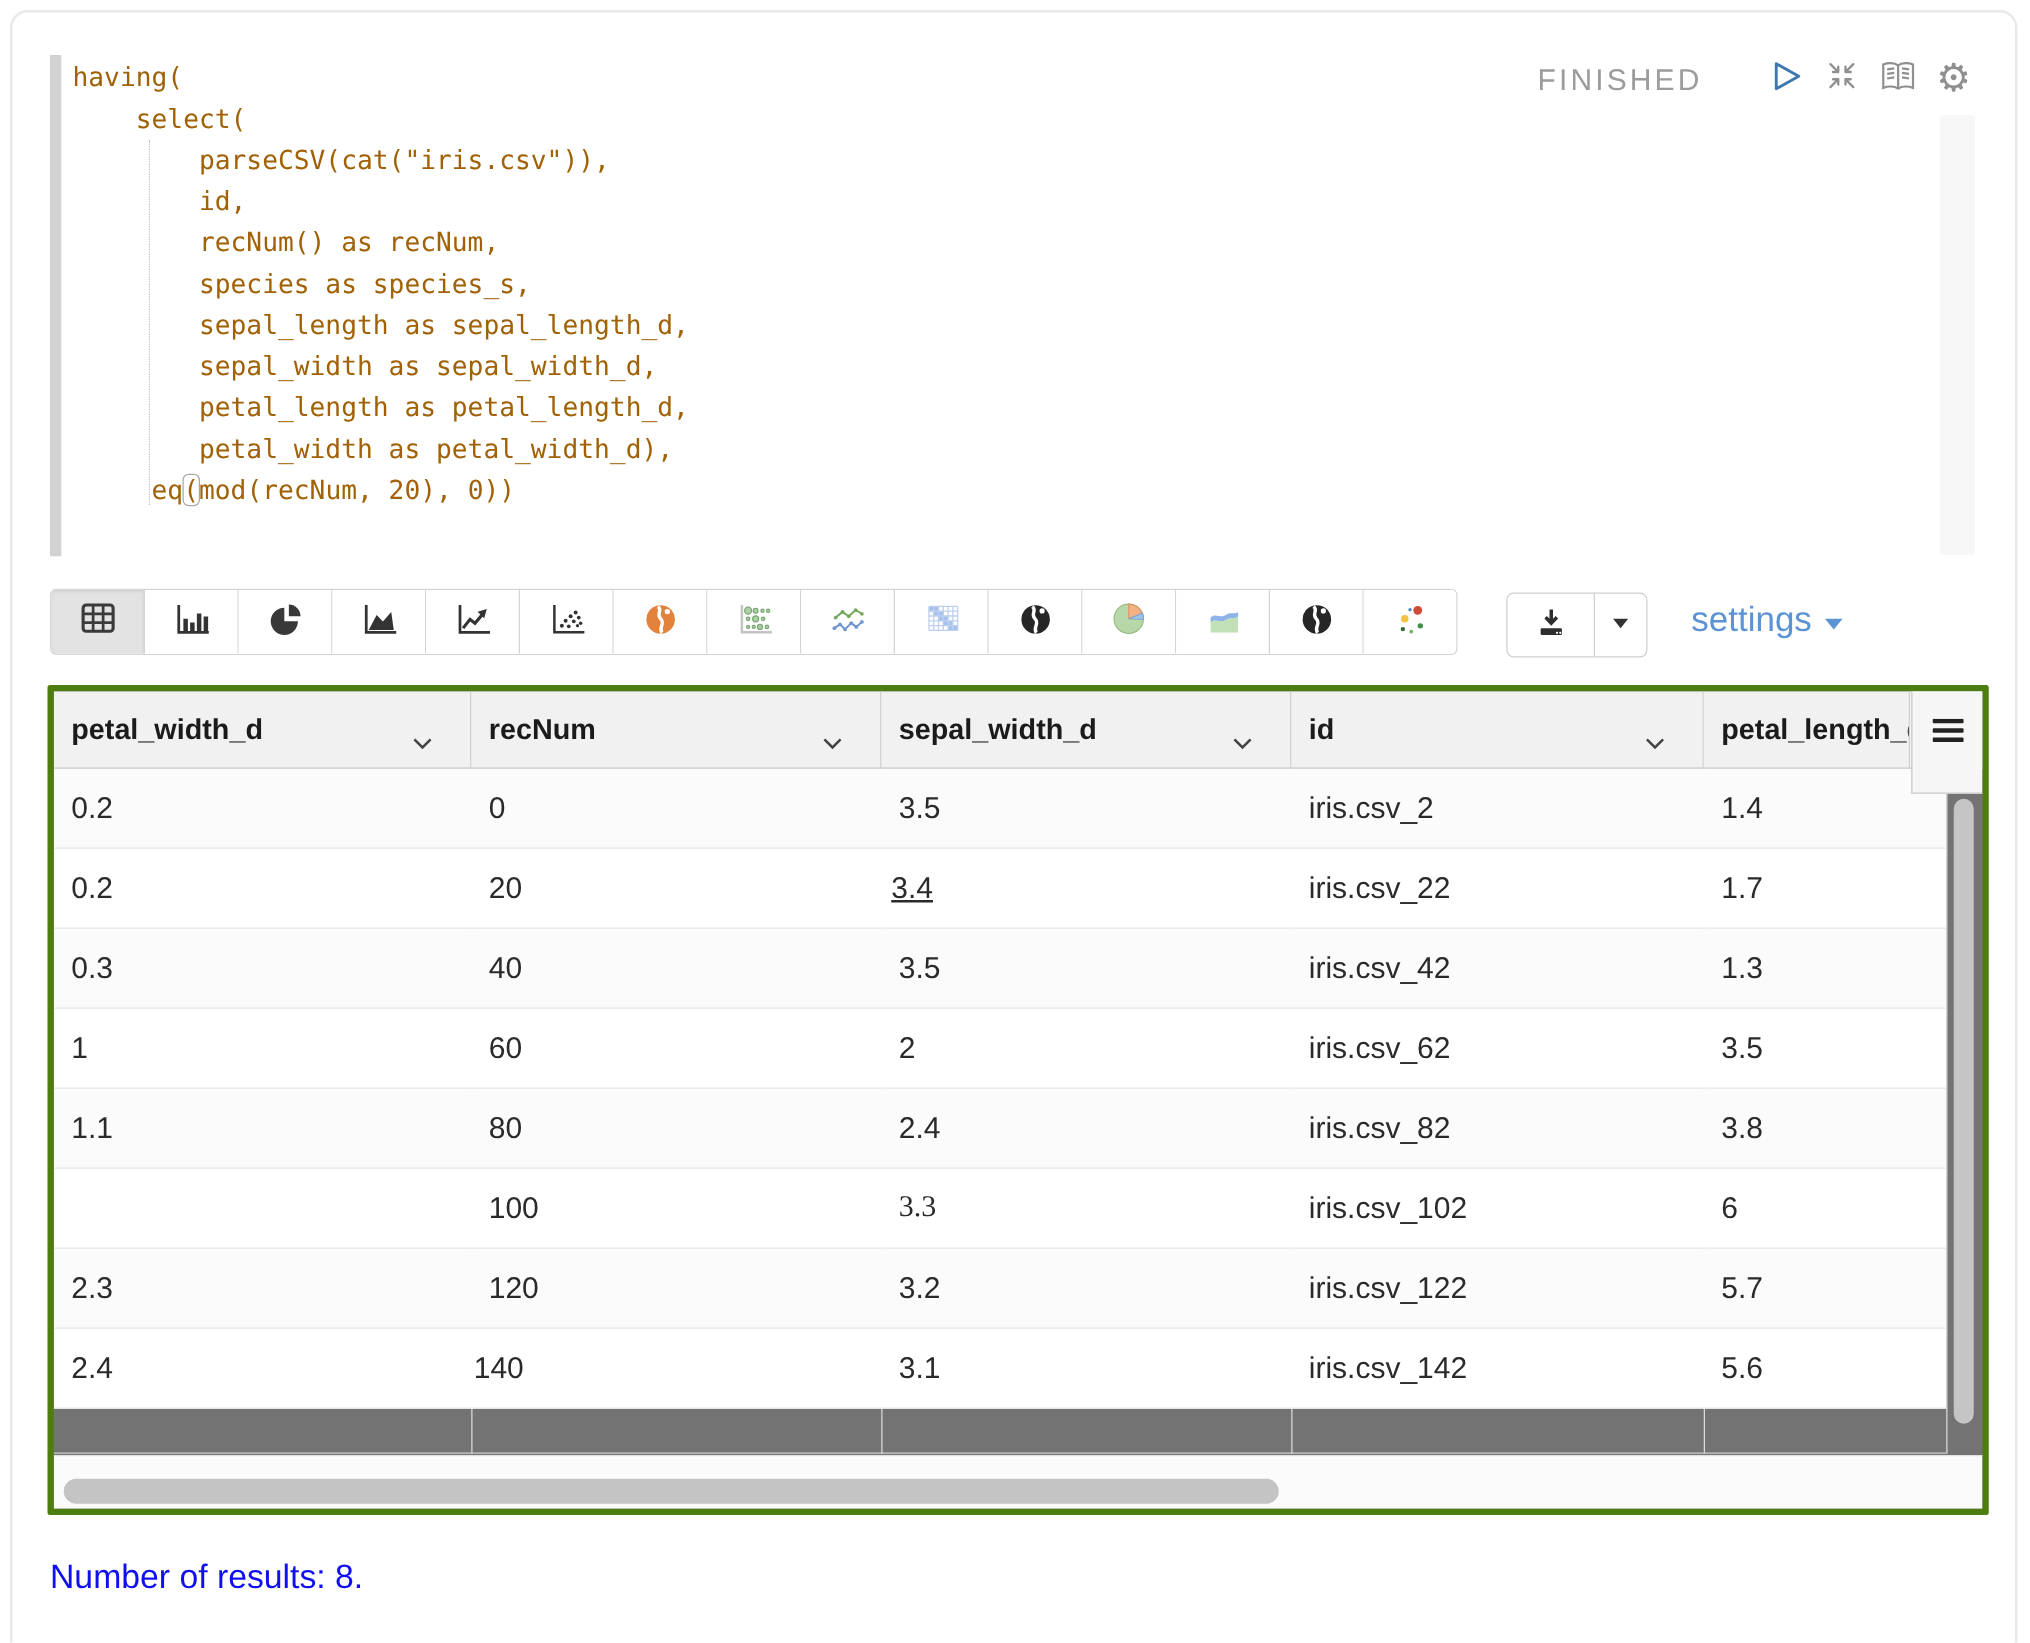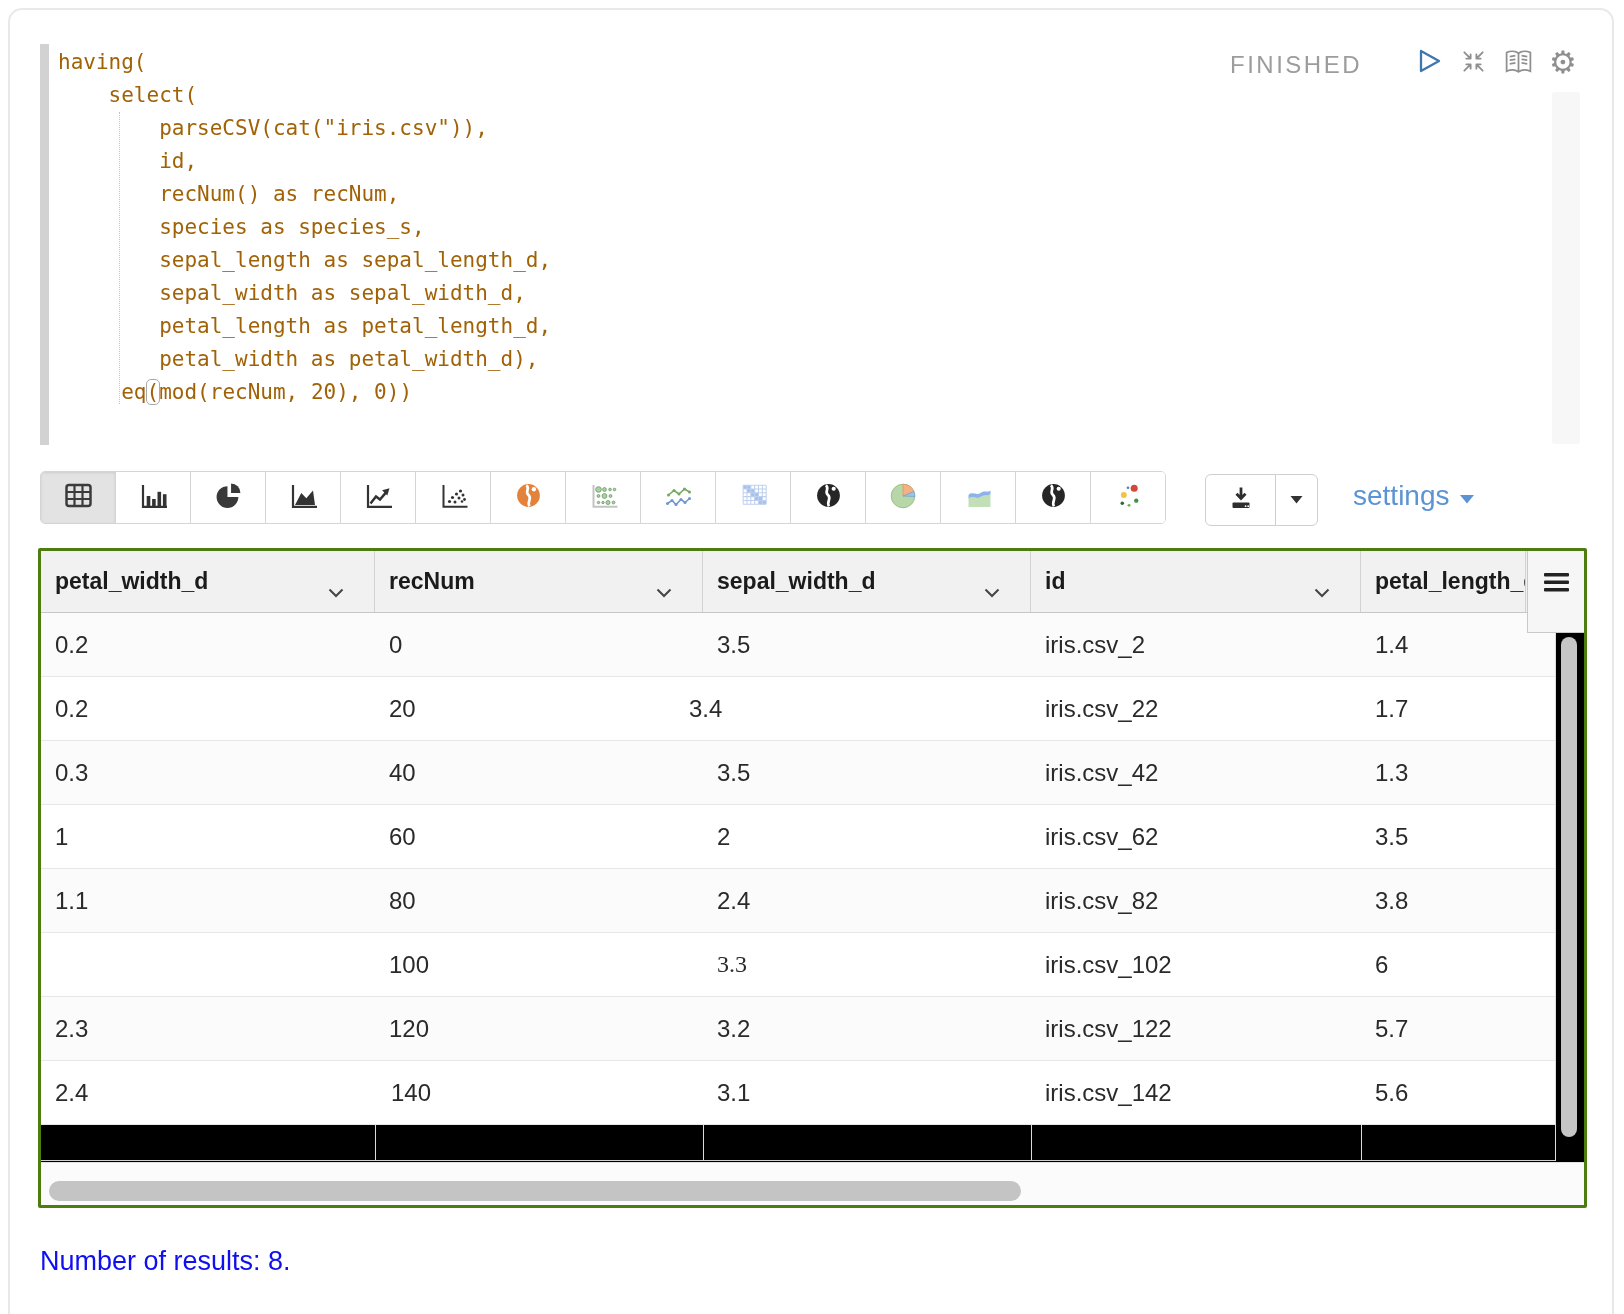--- a/index.html
+++ b/index.html
@@ -29,22 +29,22 @@
   .chart-btn:last-child{border-right:none;}
   .chart-btn.selected{background:#e3e3e3;box-shadow:inset 0 1px 3px rgba(0,0,0,.10);}
   .dl-group{position:absolute;left:1205px;top:474px;height:50px;display:flex;border:1px solid #cfcfcf;
             border-radius:6px;overflow:hidden;background:#fff;}
   .dl-main{width:69px;display:flex;align-items:center;justify-content:center;border-right:1px solid #cfcfcf;cursor:pointer;}
   .dl-caret{width:41px;display:flex;align-items:center;justify-content:center;cursor:pointer;}
   .settings-link{position:absolute;left:1353px;top:480px;display:flex;align-items:center;gap:9px;
                  font-size:28px;color:#5b93d4;cursor:pointer;}
 
   
-  .tbl{position:absolute;left:38px;top:548px;width:1543px;height:654px;border:3px solid #4d7c0f;
-       border-radius:2px;background:#000000;overflow:hidden;box-sizing:content-box;}
+  .tbl{position:absolute;left:38px;top:548px;width:1543px;height:654px;border:5px solid #4d7c0f;
+       border-radius:2px;background:#737373;overflow:hidden;box-sizing:content-box;}
   .thead{position:absolute;left:0;top:0;width:100%;height:62px;background:#f1f1f1;border-bottom:1px solid #c6c6c6;box-sizing:border-box;}
   .th{position:absolute;top:0;height:61px;display:flex;align-items:center;padding-left:14px;
       box-sizing:border-box;font-weight:bold;font-size:23px;color:#1b1b1b;border-right:1px solid #d2d2d2;
       overflow:hidden;white-space:nowrap;cursor:pointer;}
   .th .chev{position:absolute;right:30px;top:26px;}
   .vline{position:absolute;top:62px;bottom:44px;width:1px;background:#dcdcdc;}
   .tr{position:absolute;left:0;width:1514px;height:64px;border-bottom:1px solid #e7e7e7;box-sizing:border-box;background:#fff;}
   .tr.odd{background:#fbfbfb;}
   .td{position:absolute;top:0;height:63px;display:flex;align-items:center;padding-left:14px;
       box-sizing:border-box;font-size:24px;color:#2a2a2a;overflow:hidden;white-space:nowrap;}
@@ -317,21 +317,21 @@
       <div class="tr odd" style="top: 62px;">
         <div class="td" style="left: 0px; width: 334px;">0.2</div>
         <div class="td" style="left: 334px; width: 328px;">0</div>
         <div class="td" style="left: 662px; width: 328px;">3.5</div>
         <div class="td" style="left: 990px; width: 330px;">iris.csv_2</div>
         <div class="td" style="left: 1320px; width: 194px;">1.4</div>
       </div>
       <div class="tr" style="top: 126px;">
         <div class="td" style="left: 0px; width: 334px;">0.2</div>
         <div class="td" style="left: 334px; width: 328px;">20</div>
-        <div class="td" style="left: 634px; width: 328px;">3.4</div>
+        <div class="td" style="left: 656px; width: 328px; text-decoration: underline;">3.4</div>
         <div class="td" style="left: 990px; width: 330px;">iris.csv_22</div>
         <div class="td" style="left: 1320px; width: 194px;">1.7</div>
       </div>
       <div class="tr odd" style="top: 190px;">
         <div class="td" style="left: 0px; width: 334px;">0.3</div>
         <div class="td" style="left: 334px; width: 328px;">40</div>
         <div class="td" style="left: 662px; width: 328px;">3.5</div>
         <div class="td" style="left: 990px; width: 330px;">iris.csv_42</div>
         <div class="td" style="left: 1320px; width: 194px;">1.3</div>
       </div>
@@ -357,21 +357,21 @@
       </div>
       <div class="tr odd" style="top: 446px;">
         <div class="td" style="left: 0px; width: 334px;">2.3</div>
         <div class="td" style="left: 334px; width: 328px;">120</div>
         <div class="td" style="left: 662px; width: 328px;">3.2</div>
         <div class="td" style="left: 990px; width: 330px;">iris.csv_122</div>
         <div class="td" style="left: 1320px; width: 194px;">5.7</div>
       </div>
       <div class="tr" style="top: 510px;">
         <div class="td" style="left: 0px; width: 334px;">2.4</div>
-        <div class="td" style="left: 336px; width: 328px;">140</div>
+        <div class="td" style="left: 322px; width: 328px;">140</div>
         <div class="td" style="left: 662px; width: 328px;">3.1</div>
         <div class="td" style="left: 990px; width: 330px;">iris.csv_142</div>
         <div class="td" style="left: 1320px; width: 194px;">5.6</div>
       </div>
     </div>
   <div class="menu-box">
     <span>
       <svg width="25" height="19" viewBox="0 0 25 19">
           <rect width="25" height="3.6" rx="1" fill="#222"></rect>
           <rect y="7.5" width="25" height="3.6" rx="1" fill="#222"></rect>

